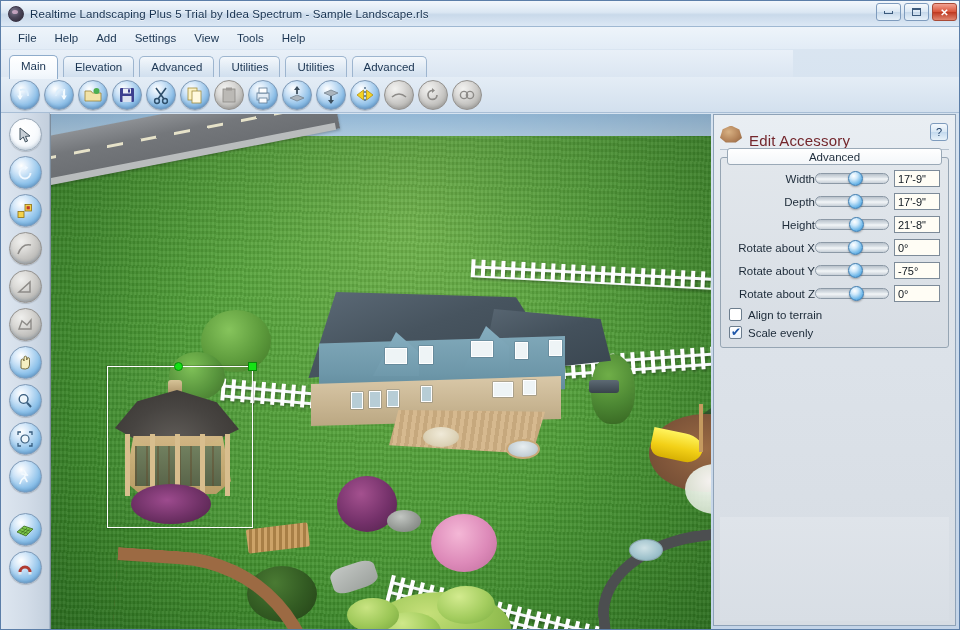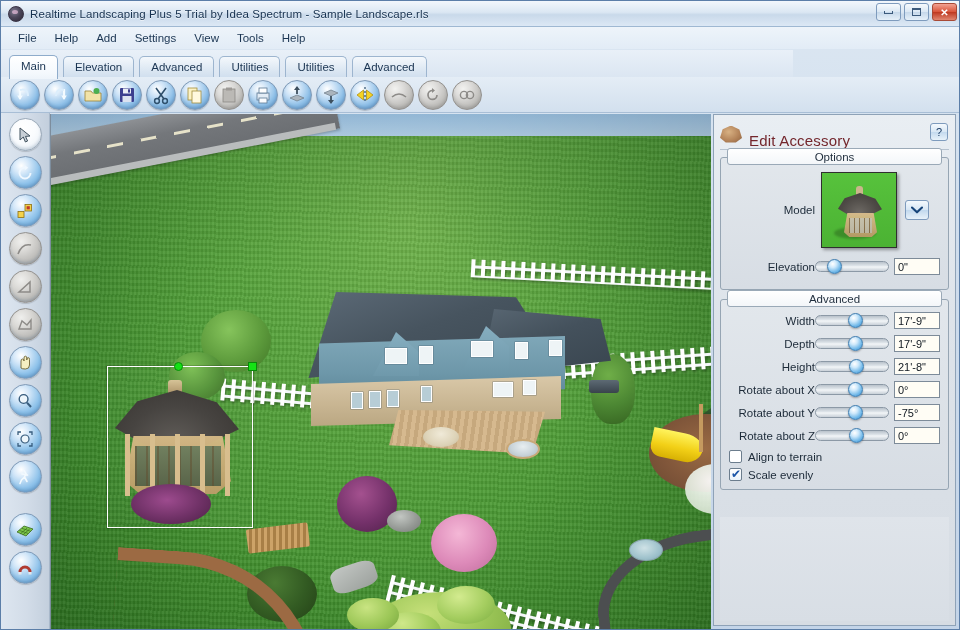--- a/index.html
+++ b/index.html
@@ -700,47 +700,20 @@
 
   <div class="rightpanel">
 
     <div class="rp-header">
       <div class="rp-icon"></div>
       <div class="rp-title">Edit Accessory</div>
       <div class="rp-help">?</div>
     </div>
     <div class="rp-rule"></div>
 
-    <div class="group">
-      <div class="group-title">Options</div>
-
-      <div class="modelrow">
-        <div class="row-label">Model</div>
-        <div class="model-thumb">
-          <div class="mt-shadow"></div>
-          <div class="mt-fin"></div>
-          <div class="mt-roof"></div>
-          <div class="mt-body"></div>
-        </div>
-        <div class="dropbtn">
-          <svg width="12" height="8" viewBox="0 0 12 8">
-              <path d="M1 1.5 L6 6.3 L11 1.5" fill="none" stroke="#17457a" stroke-width="2.1" stroke-linecap="round" stroke-linejoin="round"></path>
-            </svg>
-        </div>
-      </div>
-
-      <div class="row">
-        <div class="row-label">Elevation</div>
-        <div class="slider">
-          <div class="track"></div>
-          <div class="thumb" style="left:16%;"></div>
-        </div>
-        <div class="valbox">0"</div>
-      </div>
-    </div>
 
     <div class="group">
       <div class="group-title">Advanced</div>
 
       <div class="row">
         <div class="row-label">Width</div>
         <div class="slider">
           <div class="track"></div>
           <div class="thumb" style="left:44%;"></div>
         </div>

